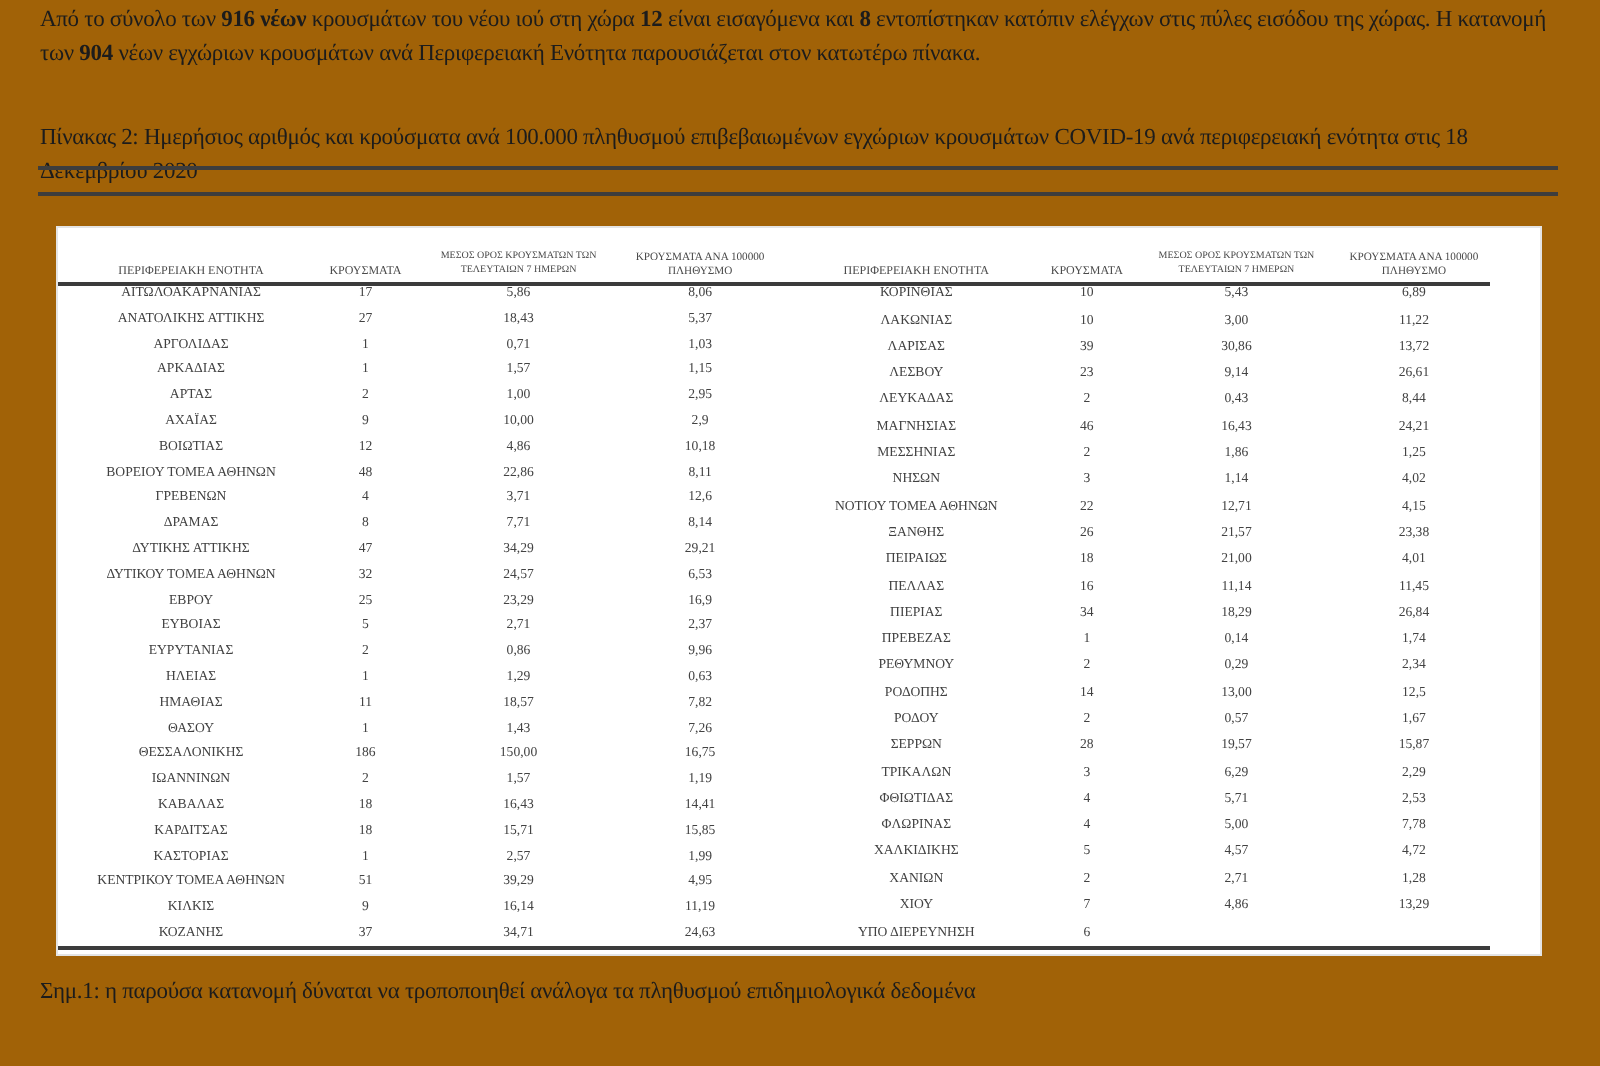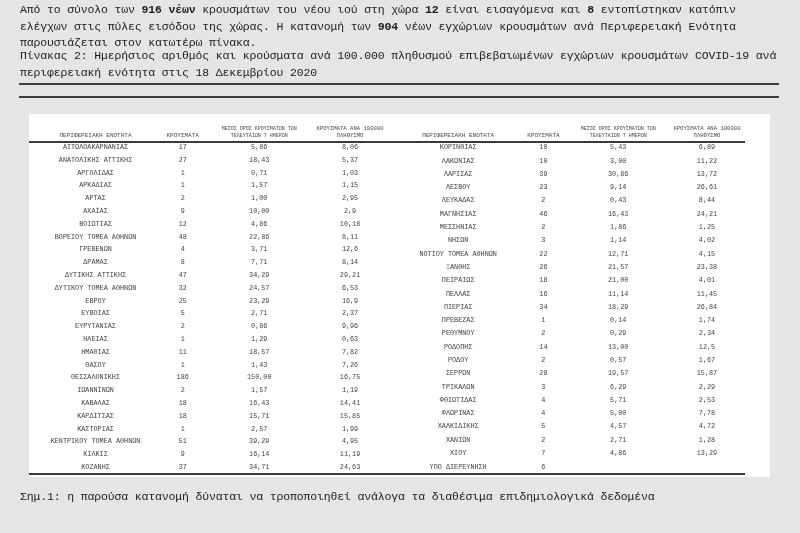--- a/index.html
+++ b/index.html
@@ -1,26 +1,26 @@
 <!DOCTYPE html>
 <html lang="el"><head>
 <meta charset="utf-8">
 <style>
   html,body { margin:0; padding:0; background:#ffffff; }
   .page {
     position:relative; width:800px; height:533px; overflow:hidden;
-    background:#e5e5e5; color:#1c1c1c;
-    font-family:Liberation Mono, monospace;
+    background:#a16207; color:#1c1c1c;
+    font-family:Liberation Serif, serif;
   }
   .intro {
     position:absolute; top:2px; left:20px; width:760px;
     font-size:11.5px; line-height:16.5px; margin:0; letter-spacing:-0.15px;
   }
   .caption {
-    position:absolute; top:48px; left:20px; width:760px;
+    position:absolute; top:61px; left:20px; width:760px;
     font-size:11.5px; line-height:16.5px; margin:0; letter-spacing:-0.15px;
   }
   .rule { position:absolute; left:19px; width:760px; height:2px; background:#3d3d3d; }
   .rule-1 { top:83px; }
   .rule-2 { top:96px; }
 
   .table-block {
     position:absolute; top:113px; left:28px; width:743px; height:365px;
     border:1px solid #e4e4e4; box-sizing:border-box; background:#fff;
   }
@@ -435,15 +435,15 @@
               <td></td>
             </tr>
           </tbody>
       </table>
 
     </div>
     <div class="head-line"></div>
     <div class="bottom-line"></div>
   </div>
 
-  <p class="note note-1">Σημ.1: η παρούσα κατανομή δύναται να τροποποιηθεί ανάλογα τα διαθέσιμα επιδημιολογικά δεδομένα</p>
+  <p class="note note-1">Σημ.1: η παρούσα κατανομή δύναται να τροποποιηθεί ανάλογα τα πληθυσμού επιδημιολογικά δεδομένα</p>
 
 </div>
 
 </body></html>

